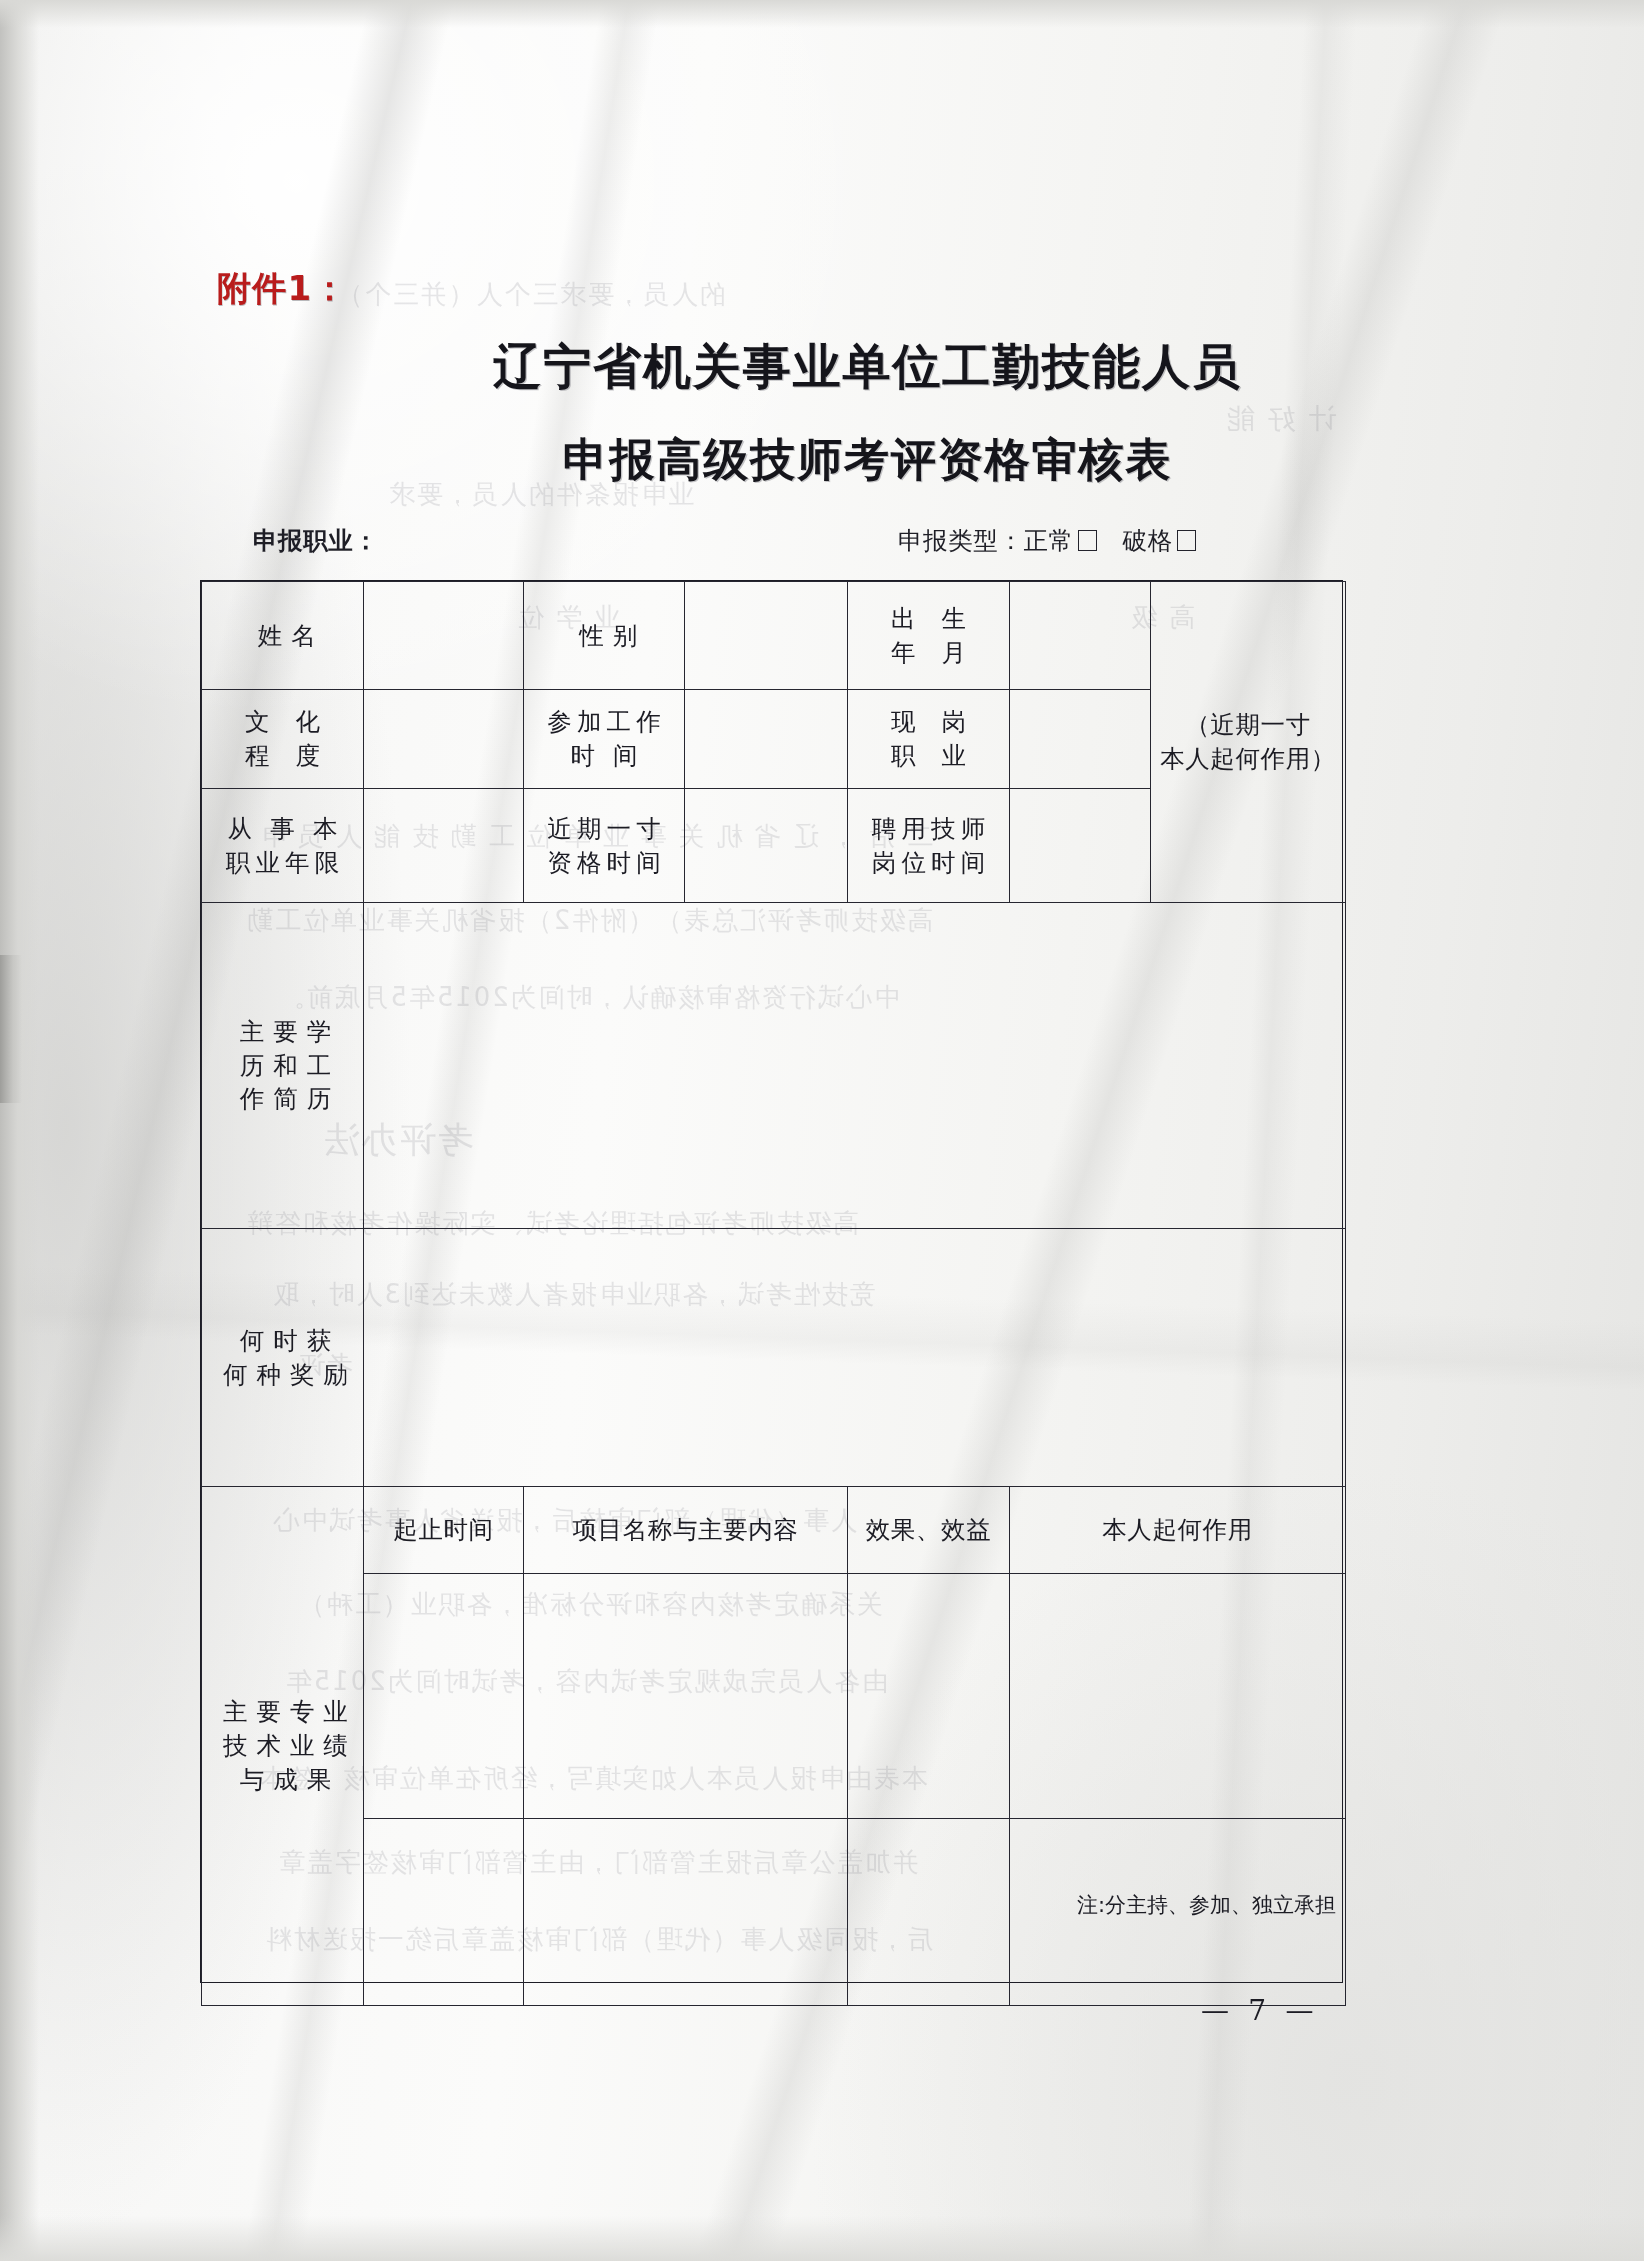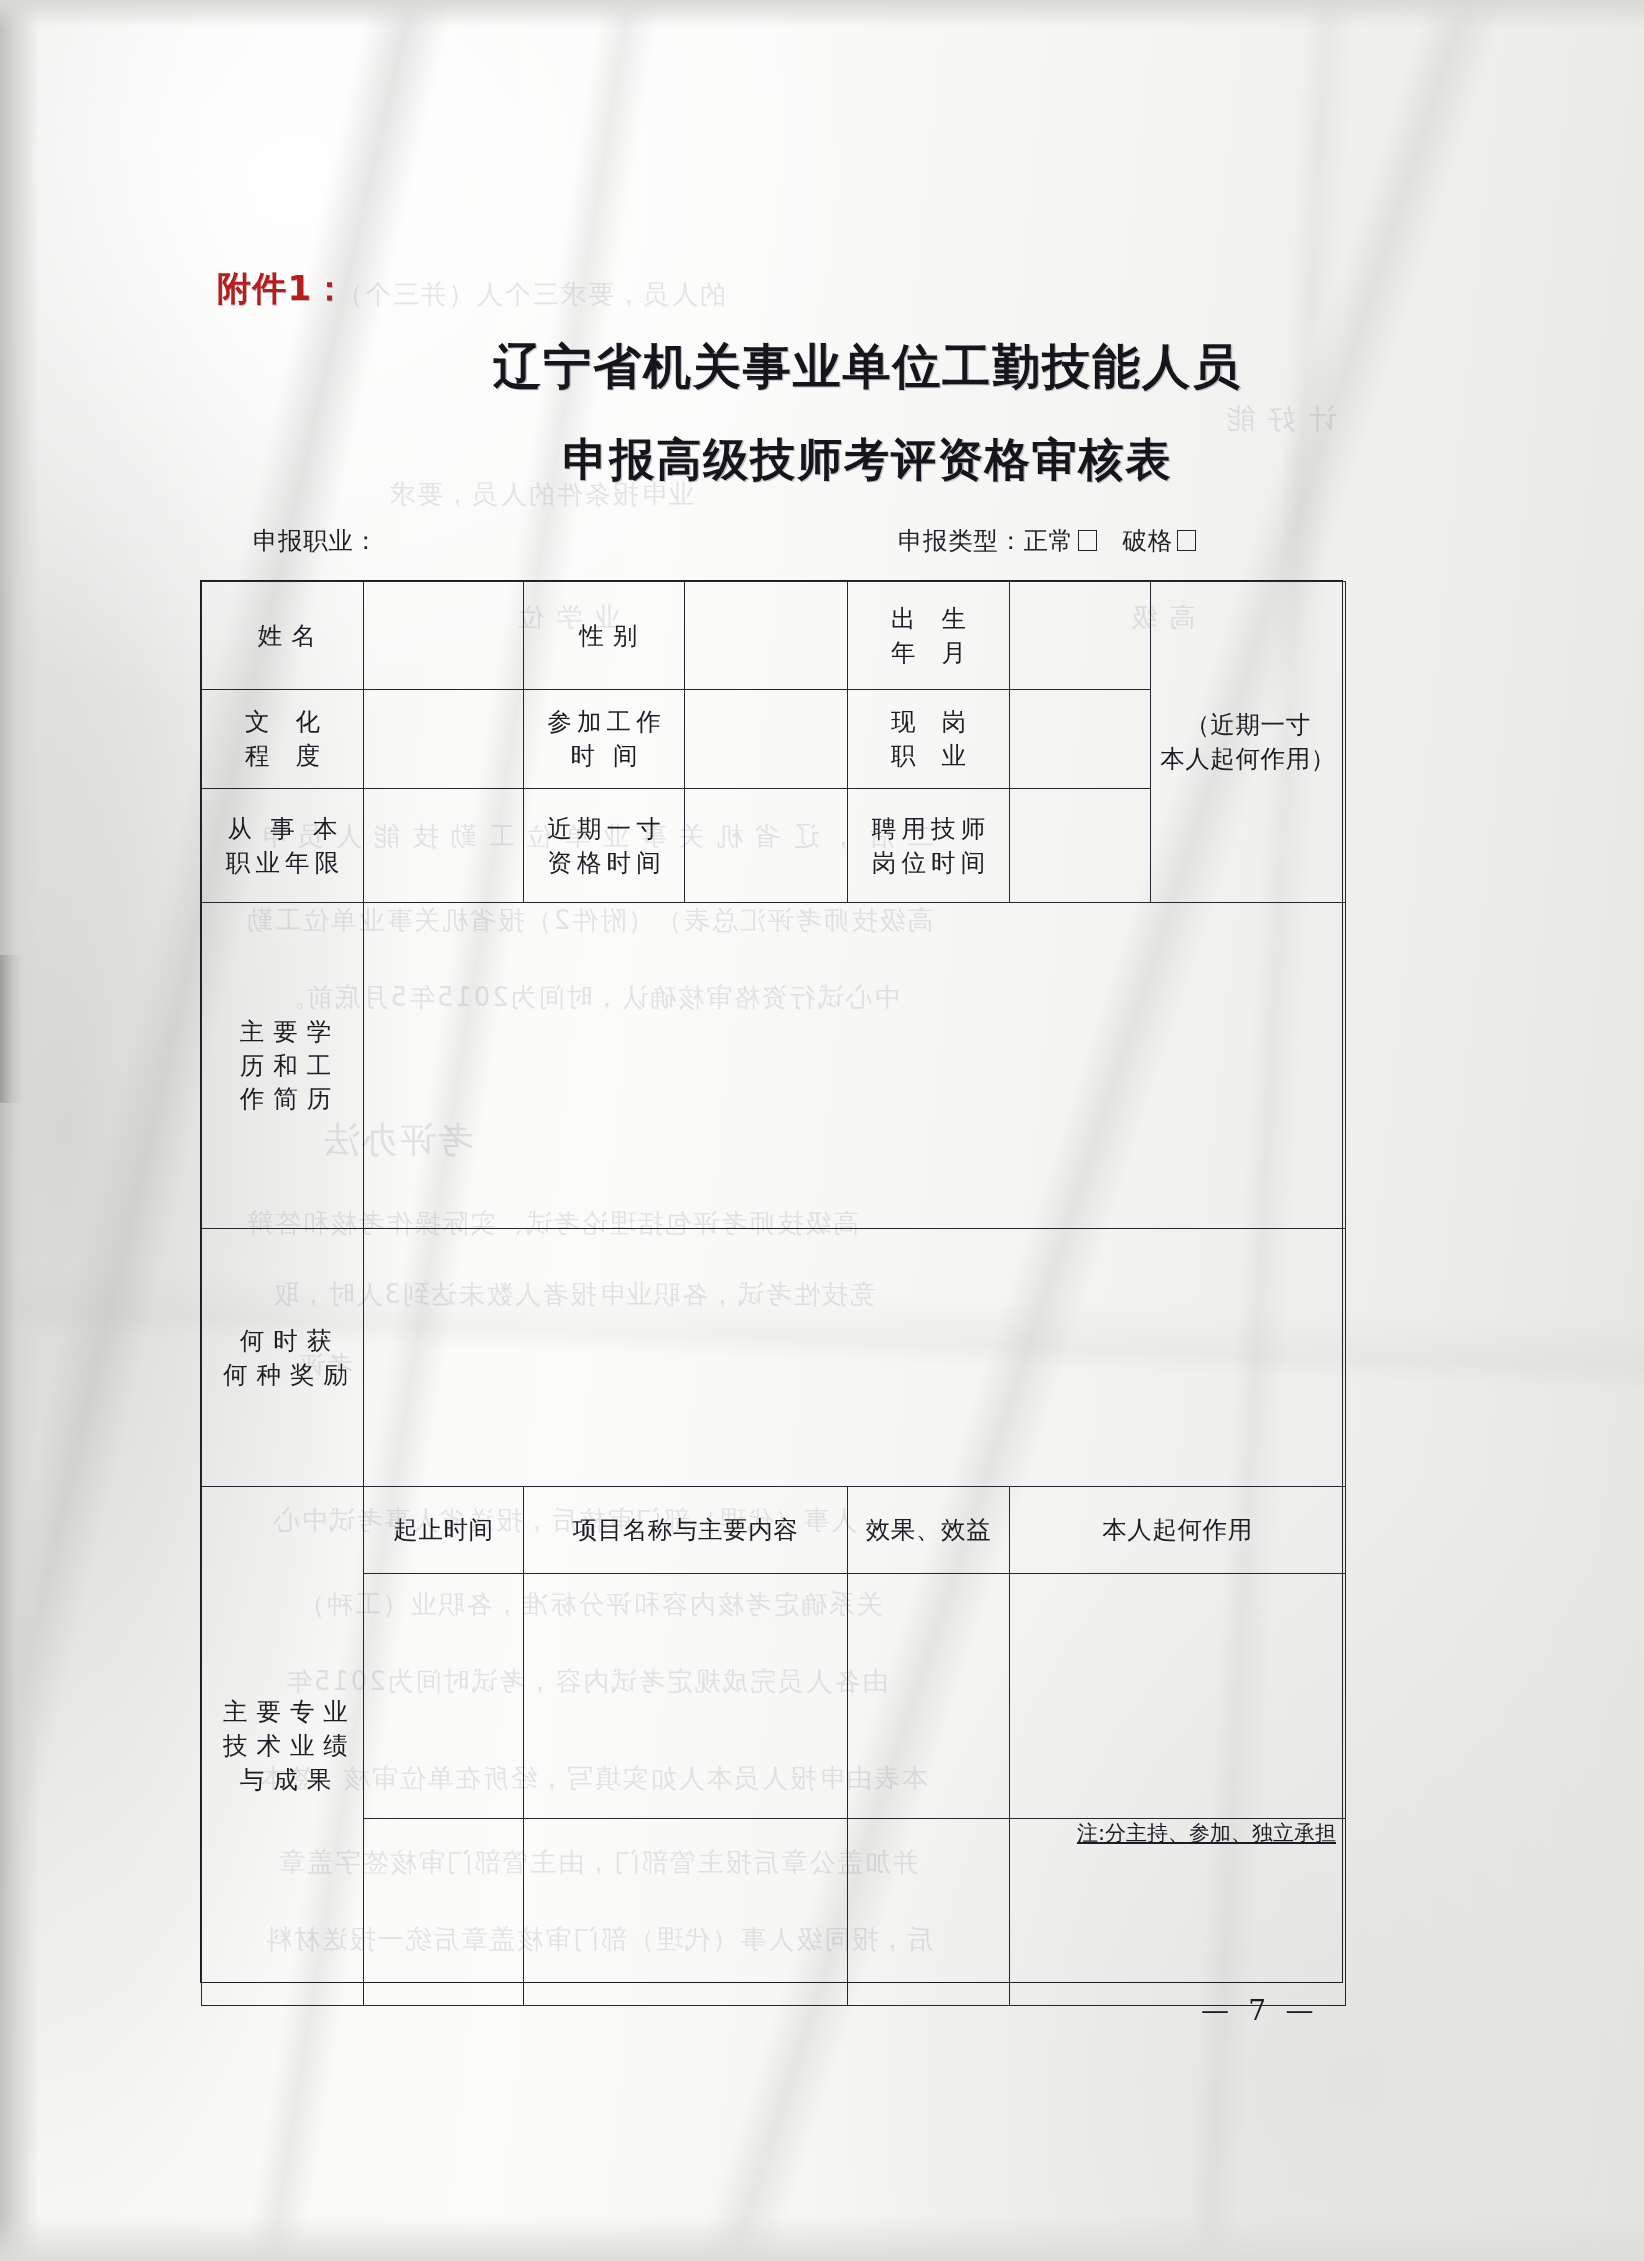--- a/index.html
+++ b/index.html
@@ -63,21 +63,21 @@
     position:absolute;width:1645px;text-align:center;
     font-weight:bold;color:#15151b;
     font-family:"DejaVu Serif","Liberation Serif",serif;
     letter-spacing:1.9px;
     text-shadow:1.3px 1.3px 0 rgba(70,70,80,.30);
   }
   .title1{left:45px;top:335px;font-size:48px;}
   .title2{left:45px;top:430px;font-size:45px;}
 
   .subline{position:absolute;font-size:24.5px;color:#1e1e26;letter-spacing:0.6px;}
-  #sub-occ{left:253px;top:524px;}
+  #sub-occ{left:253px;top:524px;font-weight:bold;}
   #sub-type{left:898px;top:524px;}
   .cbox{
     display:inline-block;width:17px;height:19.3px;
     border:1.6px solid #23232c;vertical-align:-1.9px;margin-left:3.9px;
   }
   .gap{display:inline-block;width:26px;}
 
   
   #tbl{
     position:absolute;left:200px;top:580px;
@@ -99,21 +99,21 @@
   .lbl{letter-spacing:9px;text-indent:9px;}
   .lbl2{letter-spacing:5.2px;text-indent:5.2px;}
   .tall{font-size:24.5px;letter-spacing:6.4px;text-indent:6.4px;line-height:1.55;}
   .photo{font-size:24px;letter-spacing:0px;line-height:1.45;}
   .colhead{font-size:24px;letter-spacing:0.6px;}
   .blank{}
   .note{
     display:block;text-align:right;padding-right:9px;
     font-size:21px;letter-spacing:0px;
   }
-  .notewrap{height:100%;display:flex;align-items:flex-start;justify-content:flex-end;padding-bottom:14px;box-sizing:border-box;text-decoration:underline;}
+  .notewrap{height:100%;display:flex;align-items:center;justify-content:flex-end;padding-bottom:14px;box-sizing:border-box;}
 
   #pageno{
     position:absolute;left:1201px;top:1994px;
     font-size:28px;letter-spacing:5.2px;color:#1c1c24;
     font-family:"DejaVu Serif","Liberation Serif",serif;
   }
 
   
   .ghost{
     position:absolute;color:#6d6d78;opacity:.16;

